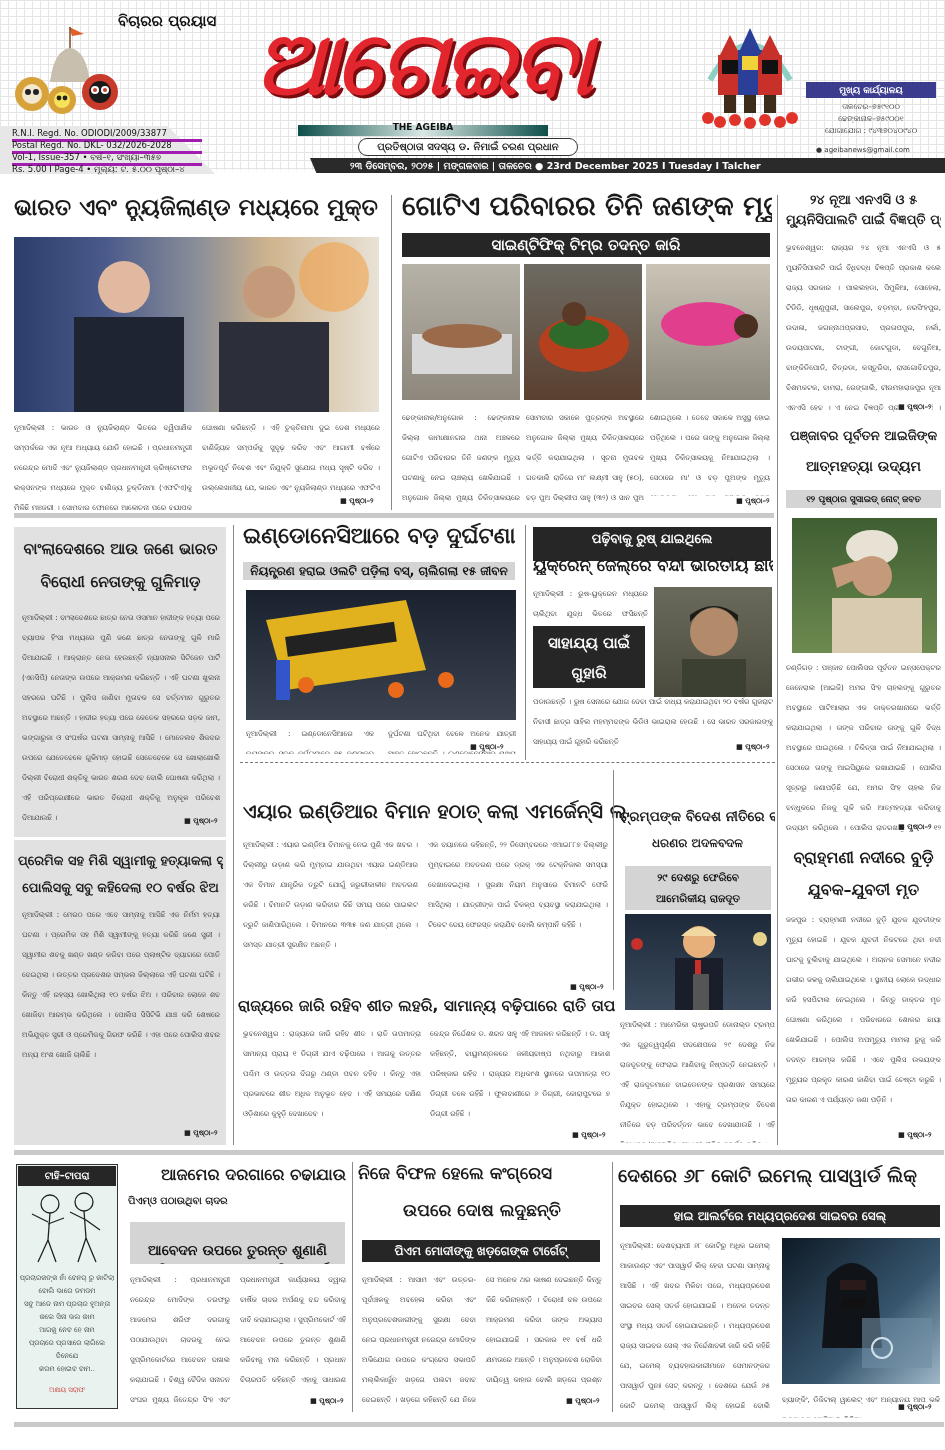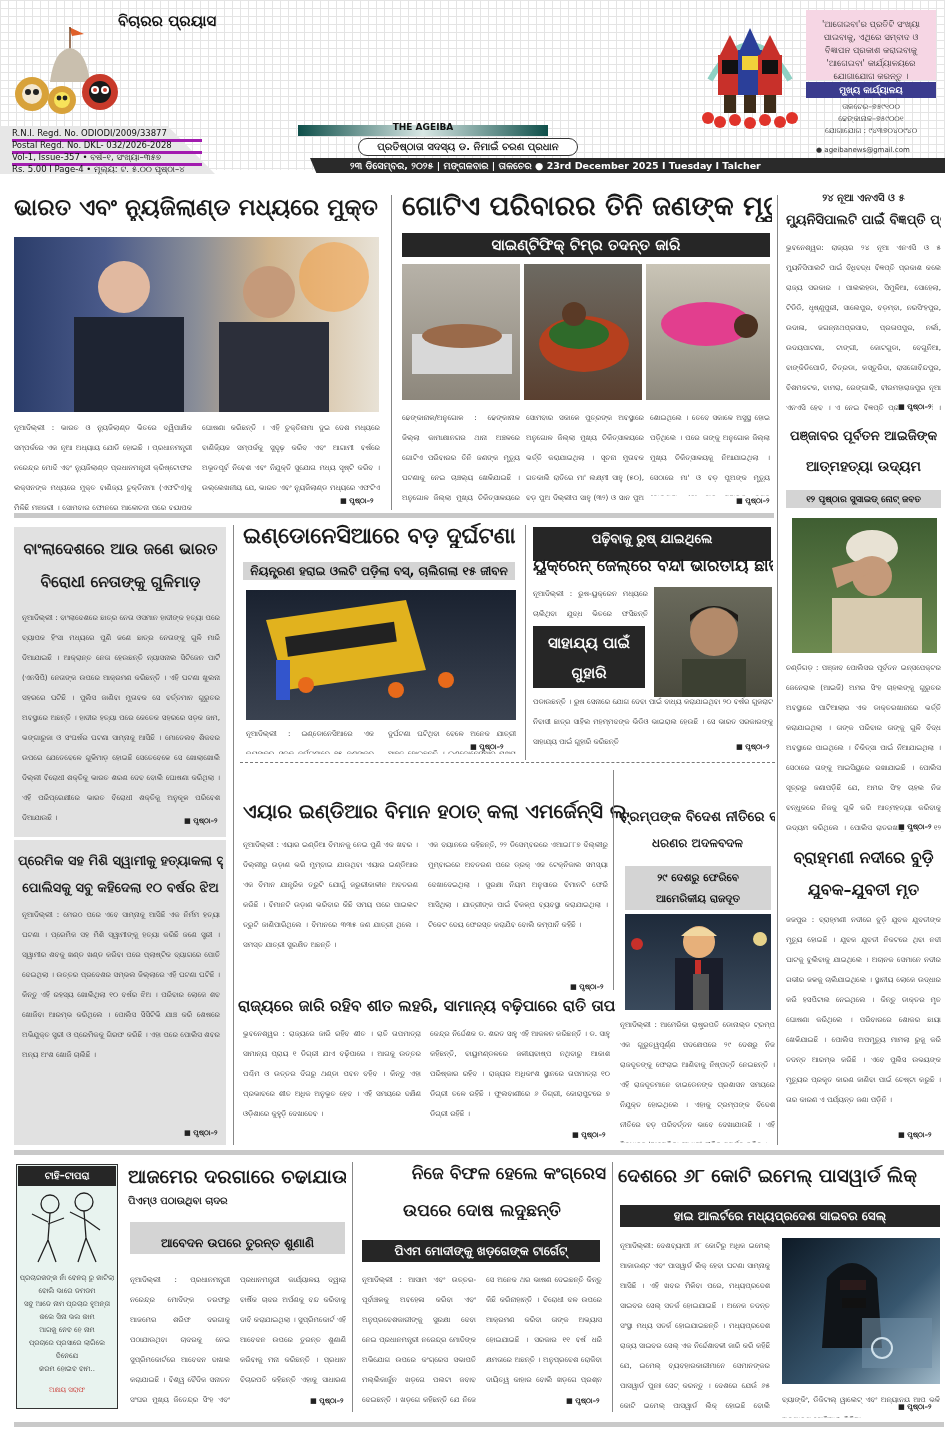--- a/index.html
+++ b/index.html
@@ -49,20 +49,21 @@
       <circle cx="45" cy="76" r="2.4" fill="#222"></circle>
       <circle cx="51" cy="76" r="2.4" fill="#222"></circle>
     <circle cx="86" cy="70" r="18" fill="#c83a2a"></circle>
       <circle cx="86" cy="70" r="11" fill="#1a1a1a"></circle>
       <circle cx="81" cy="68" r="4" fill="#fff"></circle>
       <circle cx="91" cy="68" r="4" fill="#fff"></circle>
       <circle cx="81" cy="68" r="2" fill="#c83a2a"></circle>
       <circle cx="91" cy="68" r="2" fill="#c83a2a"></circle>
   </svg>
   <div class="abs tagline-top">ବିଚାରର ପ୍ରୟାସ</div>
+  <div class="abs logo">ଆଗେଇବା</div>
   <div class="abs ageiba-bar"></div>
   <div class="abs ageiba-txt">THE AGEIBA</div>
   <div class="abs founder">ପ୍ରତିଷ୍ଠାତା ସଦସ୍ୟ ଡ. ନିମାଇଁ ଚରଣ ପ୍ରଧାନ</div>
   <svg class="abs deity" viewBox="0 0 100 110">
     <path d="M10 60 Q50 -10 90 60" fill="none" stroke="#8fd0c4" stroke-width="6"></path>
     <path d="M20 35 L30 15 L40 35 Z" fill="#c8302a"></path>
       <rect x="18" y="35" width="24" height="40" fill="#c8302a"></rect>
       <rect x="22" y="40" width="16" height="14" fill="#111"></rect>
       <rect x="24" y="75" width="12" height="18" fill="#3d2c1a"></rect>
     <path d="M40 30 L50 8 L60 30 Z" fill="#2b3f99"></path>
@@ -76,21 +77,20 @@
     <g fill="#e0332a">
         <circle cx="8" cy="98" r="6"></circle>
         <circle cx="20" cy="102" r="6"></circle>
         <circle cx="35" cy="100" r="6"></circle>
         <circle cx="50" cy="103" r="6"></circle>
         <circle cx="65" cy="100" r="6"></circle>
         <circle cx="80" cy="102" r="6"></circle>
         <circle cx="92" cy="98" r="6"></circle>
       </g>
   </svg>
-  <div class="abs adbox">'ଆଗେଇବା'ର ପ୍ରତିଟି ସଂଖ୍ୟା ପାଇବାକୁ, ଏଥିରେ ସମ୍ବାଦ ଓ ବିଜ୍ଞାପନ ପ୍ରକାଶ କରାଇବାକୁ 'ଆଗେଇବା' କାର୍ଯ୍ୟାଳୟରେ ଯୋଗାଯୋଗ କରନ୍ତୁ ।</div>
   <div class="abs hq">ମୁଖ୍ୟ କାର୍ଯ୍ୟାଳୟ</div>
   <div class="abs phones">
     <div>ତାଳଚେର–୭୫୯୧୦୦</div>
     <div>ଢେଙ୍କାନାଳ–୭୫୯୦୦୧</div>
     <div>ଯୋଗାଯୋଗ : ୯୪୩୭୦୪୦୯୪୦</div>
   </div>
   <div class="abs email"><span>● </span><span>ageibanews@gmail.com</span></div>
 </div>
 <div class="abs regbox"></div>
 <div class="abs reg" style="top:128px">R.N.I. Regd. No. ODIODI/2009/33877</div>
@@ -130,21 +130,21 @@
       <ellipse cx="60" cy="60" rx="45" ry="22" fill="#e23e8e"></ellipse>
       <circle cx="100" cy="62" r="12" fill="#4a3020"></circle>
     </svg></div>
 <div class="abs body-text" style="left:402px;top:408px;width:118px;height:100px">ଢେଙ୍କାନାଳ/ଅନୁଗୋଳ : ଢେଙ୍କାନାଳ ଜିଲ୍ଲା କାମାକ୍ଷାନଗର ଥାନା ଅଞ୍ଚଳରେ ଗୋଟିଏ ପରିବାରର ତିନି ଜଣଙ୍କ ମୃତ୍ୟୁ ଘଟଣାକୁ ନେଇ ଚାଞ୍ଚଲ୍ୟ ଖେଳିଯାଇଛି । ଅନୁଗୋଳ ଜିଲ୍ଲା ମୁଖ୍ୟ ଚିକିତ୍ସାଳୟରେ ଚିକିତ୍ସାଧୀନ ଅବସ୍ଥାରେ ମା' ଓ ଦୁଇ ପୁଅଙ୍କର ମୃତ୍ୟୁ ହୋଇଛି</div>
 <div class="abs body-text" style="left:526px;top:408px;width:118px;height:100px">ସୋମବାର ସକାଳେ ପୁତ୍ରଙ୍କ ଅବସ୍ଥାରେ ଅନୁଗୋଳ ଜିଲ୍ଲା ମୁଖ୍ୟ ଚିକିତ୍ସାଳୟରେ ଭର୍ତ୍ତି କରାଯାଇଥିଲା । ସୂଚନା ମୁତାବକ ଗତକାଲି ରାତିରେ ମା' ଲକ୍ଷ୍ମୀ ସାହୁ (୫୦), ବଡ଼ ପୁଅ ଦିଲ୍ଲୀପ ସାହୁ (୩୨) ଓ ସାନ ପୁଅ ଲିପୁ ସାହୁ (୨୪) ରାତିରେ ଡିନର ଭାତ ଓ ପାଳଙ୍ଗ ଶାଗ ଖାଇ</div>
 <div class="abs body-text" style="left:650px;top:408px;width:120px;height:88px">ଶୋଇଥିଲେ । ତେବେ ସକାଳେ ଅସୁସ୍ଥ ହୋଇ ପଡ଼ିଥିଲେ । ପରେ ତାଙ୍କୁ ଅନୁଗୋଳ ଜିଲ୍ଲା ମୁଖ୍ୟ ଚିକିତ୍ସାଳୟକୁ ନିଆଯାଇଥିଲା । ସେଠାରେ ମା' ଓ ବଡ଼ ପୁଅଙ୍କ ମୃତ୍ୟୁ ହୋଇଥିଲା ଏବଂ ସାନ ପୁଅଙ୍କୁ କଟକ ସ୍ଥାନାନ୍ତର କରାଯାଇଥିଲା । ସେଠାରେ ଚିକିତ୍ସାଧୀନ ଅବସ୍ଥାରେ ପଡ଼ୁଥିବା ବେଳେ ମୃତ୍ୟୁ ଘଟିଛି</div>
 <div class="abs page-ref" style="left:736px;top:496px;font-size:7.2px">■ ପୃଷ୍ଠା–୨</div>
 
 <div class="abs vline" style="left:777px;top:195px;height:950px"></div>
 
-<div class="abs hl" style="left:786px;top:192px;width:155px;text-align:center;font-size:10px">୨୪ ନୂଆ ଏନଏସି ଓ ୫</div>
+<div class="abs hl" style="left:786px;top:192px;width:155px;text-align:center;font-size:13px">୨୪ ନୂଆ ଏନଏସି ଓ ୫</div>
 <div class="abs hl" style="left:786px;top:212px;width:155px;text-align:center;font-size:13px">ମ୍ୟୁନିସିପାଲଟି ପାଇଁ ବିଜ୍ଞପ୍ତି ପ୍ରକାଶ</div>
 <div class="abs body-text" style="left:786px;top:238px;width:155px;height:176px">ଭୁବନେଶ୍ୱର: ରାଜ୍ୟର ୨୪ ନୂଆ ଏନଏସି ଓ ୫ ମ୍ୟୁନିସିପାଲଟି ପାଇଁ ବିଧିବଦ୍ଧ ବିଜ୍ଞପ୍ତି ପ୍ରକାଶ କଲେ ରାଜ୍ୟ ସରକାର । ପାଲଲହଡା, ସିମୁଳିଆ, ସୋହେଲା, ଟିଡିଡି, ଧୃଷ୍ଣୁପୁରୀ, ସାଲେପୁର, ବଡ଼ମ୍ବା, ନରସିଂହପୁର, ଉଦାଳା, ଜଗନ୍ନାଥପ୍ରସାଦ, ପ୍ରତାପପୁର, ନର୍ଲା, ଉଦୟପାଟଣା, ଟାଙ୍ଗୀ, କୋଟଗୁଡା, ବେଗୁନିଆ, ବାଙ୍କିଡିପୋଡି, ଚିତ୍ରଡା, କସ୍ତୁରିଦା, ରାସଗୋବିନ୍ଦପୁର, ବିଶମକଟକ, ବାମରା, ରେଙ୍ଗାଲି, ବୀରମହାରାଜପୁର ନୂଆ ଏନଏସି ହେବ । ଏ ନେଇ ବିଜ୍ଞପ୍ତି ପ୍ରକାଶ ପାଇଛି । ସେହିପରି ୫ ନୂଆ ମ୍ୟୁନିସିପାଲଟି ପାଇଁ ରାଜ୍ୟ ସରକାର ବିଜ୍ଞପ୍ତି ପ୍ରକାଶ କରିଛନ୍ତି । ବୌଦ୍ଧ</div>
 <div class="abs page-ref" style="left:898px;top:402px;font-size:7.2px;background:#fff">■ ପୃଷ୍ଠା–୨</div>
 
 <div class="abs hl" style="left:786px;top:428px;width:155px;text-align:center;font-size:13px">ପଞ୍ଜାବର ପୂର୍ବତନ ଆଇଜିଙ୍କ</div>
 <div class="abs hl" style="left:786px;top:458px;width:155px;text-align:center;font-size:14px">ଆତ୍ମହତ୍ୟା ଉଦ୍ୟମ</div>
 <div class="abs greybar" style="left:786px;top:490px;width:155px;height:18px;font-size:9px;line-height:18px">୧୨ ପୃଷ୍ଠାର ସୁସାଇଡ୍ ନୋଟ୍ ଜବତ</div>
 <div class="abs photo" style="left:792px;top:518px;width:145px;height:135px;background:linear-gradient(#3f5e32,#6d8a50)"><svg width="145" height="135">
       <ellipse cx="80" cy="30" rx="26" ry="18" fill="#e8e2d4"></ellipse>
       <circle cx="80" cy="58" r="20" fill="#c59a7a"></circle>
@@ -251,33 +251,33 @@
   <div>ବୋଲି ଭାରେ ଡମଡମ</div>
   <div>ସବୁ ଆଡେ ନାମ ପ୍ରଚାର ହୁଅନ୍ତା</div>
   <div>କଲେ ସିନା ଭଲ କାମ</div>
   <div>ଆଗକୁ ନେବ ହେ ନାମ</div>
   <div>ପ୍ରଚାରେ ପ୍ରସାରେ ଲାଗିଲେ</div>
   <div>ଦିନେଯେ</div>
   <div>କରମ ହୋଇବ ବାମ..</div>
   <div style="color:#c8302a;margin-top:8px">ଅକ୍ଷୟ ସରାଫ</div>
 </div>
 
-<div class="abs hl" style="left:128px;top:1165px;width:218px;text-align:center;font-size:19px">ଆଜମେର ଦରଗାରେ ଚଢାଯାଉ</div>
+<div class="abs hl" style="left:128px;top:1165px;width:218px;text-align:right;font-size:16px">ଆଜମେର ଦରଗାରେ ଚଢାଯାଉ</div>
 <div class="abs hl" style="left:128px;top:1195px;width:218px;text-align:left;font-size:10px">ପିଏମ୍‌ଓ ପଠାଉଥିବା ଚାଦର</div>
-<div class="abs greybar" style="left:130px;top:1222px;width:215px;height:32px;font-size:12px;line-height:20px;padding-top:11px">
+<div class="abs greybar" style="left:130px;top:1222px;width:215px;height:42px;font-size:14px;line-height:20px;padding-top:18px">
   <div>ଆବେଦନ ଉପରେ ତୁରନ୍ତ ଶୁଣାଣି</div>
   <div>କରିବାକୁ ମନା କଲେ ସୁପ୍ରିମକୋର୍ଟ</div>
 </div>
 <div class="abs body-text" style="left:130px;top:1270px;width:100px;height:140px">ନୂଆଦିଲ୍ଲୀ : ପ୍ରଧାନମନ୍ତ୍ରୀ ନରେନ୍ଦ୍ର ମୋଦିଙ୍କ ତରଫରୁ ଆଜମେର ଶରିଫ ଦରଗାକୁ ପଠାଯାଉଥିବା ଚାଦରକୁ ନେଇ ସୁପ୍ରିମକୋର୍ଟରେ ଆବେଦନ ଦାଖଲ କରାଯାଇଛି । ବିଶ୍ୱ ବୈଦିକ ସନାତନ ସଂଘର ମୁଖ୍ୟ ଜିତେନ୍ଦ୍ର ସିଂହ ଏବଂ ବିଷ୍ଣୁ ଗୁପ୍ତାଙ୍କ ଦ୍ୱାରା ଦାଖଲ କରାଯାଇଥିବା ଏହି ଆବେଦନରେ ଖ୍ୱାଜା ମୋଇନୁଦ୍ଦିନ ଚିସ୍ତିଙ୍କ ଆଜମେର ଦରଗାକୁ</div>
 <div class="abs body-text" style="left:240px;top:1270px;width:106px;height:124px">ପ୍ରଧାନମନ୍ତ୍ରୀ କାର୍ଯ୍ୟାଳୟ ଦ୍ୱାରା ବାର୍ଷିକ ଚାଦର ଅର୍ପଣକୁ ବନ୍ଦ କରିବାକୁ ଦାବି କରାଯାଇଥିଲା । ସୁପ୍ରିମକୋର୍ଟ ଏହି ଆବେଦନ ଉପରେ ତୁରନ୍ତ ଶୁଣାଣି କରିବାକୁ ମନା କରିଛନ୍ତି । ପ୍ରଧାନ ବିଚାରପତି କହିଛନ୍ତି ଏହାକୁ ସାଧାରଣ ପ୍ରକ୍ରିୟାରେ ଶୁଣାଯିବ । ଆବେଦନକାରୀ ଅନୁରୋଧ କରିଥିଲେ ଯେ ଉରସ ପୂର୍ବରୁ ଶୁଣାଣି ହେଉ ।</div>
 <div class="abs page-ref" style="left:310px;top:1396px;font-size:7.2px;background:#fff">■ ପୃଷ୍ଠା–୨</div>
 
 <div class="abs vline" style="left:352px;top:1162px;height:250px"></div>
 
-<div class="abs hl" style="left:358px;top:1163px;width:248px;text-align:right;font-size:17px">ନିଜେ ବିଫଳ ହେଲେ କଂଗ୍ରେସ</div>
+<div class="abs hl" style="left:358px;top:1163px;width:248px;text-align:left;font-size:17px">ନିଜେ ବିଫଳ ହେଲେ କଂଗ୍ରେସ</div>
 <div class="abs hl" style="left:358px;top:1200px;width:248px;text-align:center;font-size:17px">ଉପରେ ଦୋଷ ଲଦୁଛନ୍ତି</div>
 <div class="abs darkbar" style="left:362px;top:1240px;width:238px;height:22px;font-size:12px;line-height:22px">ପିଏମ ମୋଦୀଙ୍କୁ ଖଡ଼ଗେଙ୍କ ଟାର୍ଗେଟ୍</div>
 <div class="abs body-text" style="left:362px;top:1270px;width:114px;height:140px">ନୂଆଦିଲ୍ଲୀ : ଆସାମ ଏବଂ ଉତ୍ତର-ପୂର୍ବାଞ୍ଚଳକୁ ଅବହେଳା କରିବା ଏବଂ ଅନୁପ୍ରବେଶକାରୀଙ୍କୁ ସୁରକ୍ଷା ଦେବା ନେଇ ପ୍ରଧାନମନ୍ତ୍ରୀ ନରେନ୍ଦ୍ର ମୋଦିଙ୍କ ଅଭିଯୋଗ ଉପରେ କଂଗ୍ରେସ ସଭାପତି ମଲ୍ଲିକାର୍ଜୁନ ଖଡ଼ଗେ ପଲଟା ଜବାବ ଦେଇଛନ୍ତି । ଖଡ଼ଗେ କହିଛନ୍ତି ଯେ ନିଜେ ବିଫଳ ହେଲେ ମୋଦି କଂଗ୍ରେସ ଉପରେ ଦୋଷ ଲଦନ୍ତି ।</div>
 <div class="abs body-text" style="left:486px;top:1270px;width:116px;height:124px">ସେ ଅନେକ ଥର ଭାଷଣ ଦେଇଛନ୍ତି କିନ୍ତୁ କିଛି କରିନାହାନ୍ତି । ବିରୋଧୀ ଦଳ ଉପରେ ଆକ୍ରମଣ କରିବା ତାଙ୍କ ଅଭ୍ୟାସ ହୋଇଯାଇଛି । ସରକାର ୧୧ ବର୍ଷ ଧରି କ୍ଷମତାରେ ଅଛନ୍ତି । ଅନୁପ୍ରବେଶ ରୋକିବା ଦାୟିତ୍ୱ କାହାର ବୋଲି ଖଡ଼ଗେ ପ୍ରଶ୍ନ କରିଛନ୍ତି ।</div>
 <div class="abs page-ref" style="left:566px;top:1396px;font-size:7.2px;background:#fff">■ ପୃଷ୍ଠା–୨</div>
 
 <div class="abs vline" style="left:612px;top:1162px;height:250px"></div>
 
 <div class="abs hl" style="left:618px;top:1165px;width:325px;font-size:18.5px">ଦେଶରେ ୬୮ କୋଟି ଇମେଲ୍ ପାସୱାର୍ଡ ଲିକ୍</div>
 <div class="abs darkbar" style="left:620px;top:1205px;width:320px;height:22px;font-size:12px;line-height:22px">ହାଇ ଆଲର୍ଟରେ ମଧ୍ୟପ୍ରଦେଶ ସାଇବର ସେଲ୍</div>

